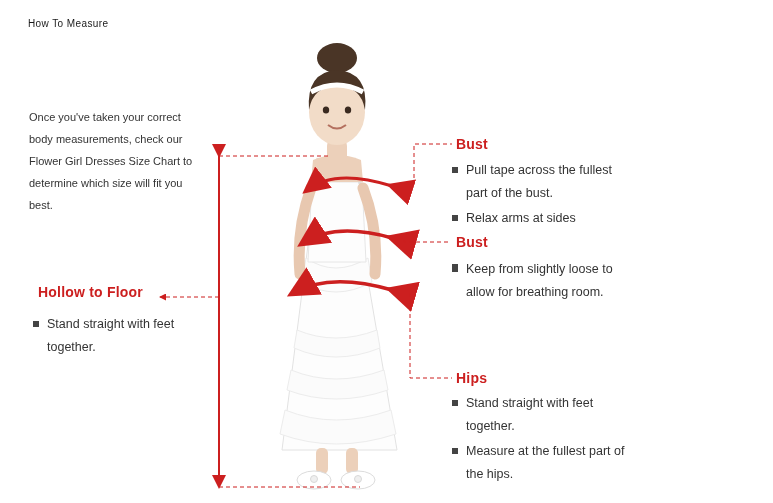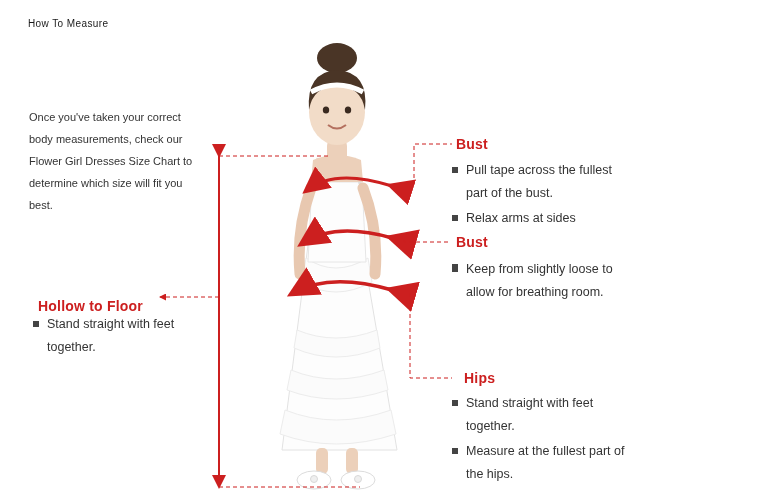--- a/index.html
+++ b/index.html
@@ -46,22 +46,22 @@
   
   .sec-head {
     position: absolute;
     font-size: 14px;
     font-weight: bold;
     color: #cc1f1f;
     letter-spacing: 0.2px;
   }
   .sec-head.bust  { left: 456px; top: 136px; }
   .sec-head.waist { left: 456px; top: 234px; }
-  .sec-head.hips  { left: 456px; top: 370px; margin-left: 8px; }
-  .sec-head.hollow{ left: 38px;  top: 298px; }
+  .sec-head.hips  { left: 456px; top: 370px; }
+  .sec-head.hollow{ left: 38px;  top: 284px; }
 
   
   .bullets {
     position: absolute;
     font-size: 12.5px;
     line-height: 23px;
     color: #333333;
   }
   .bullets.bust   { left: 452px; top: 159px; width: 180px; }
   .bullets.waist  { left: 452px; top: 256px; width: 165px; }

